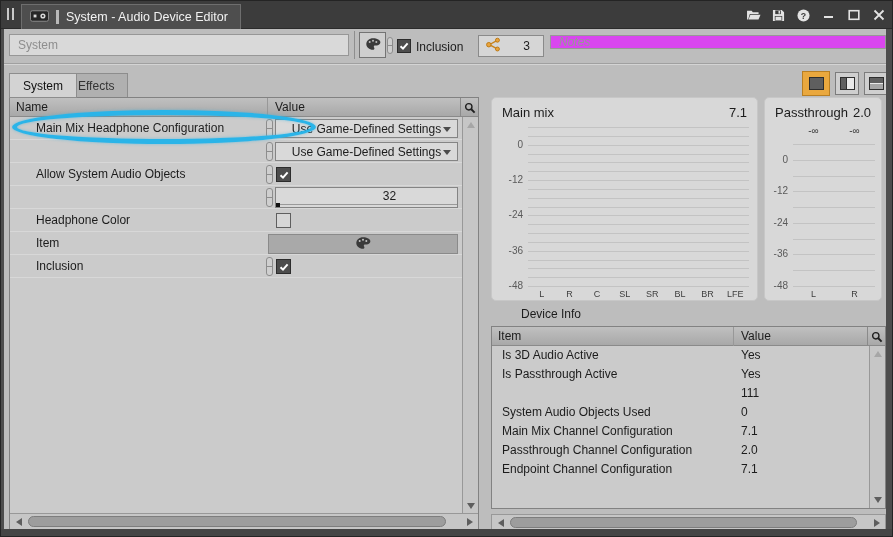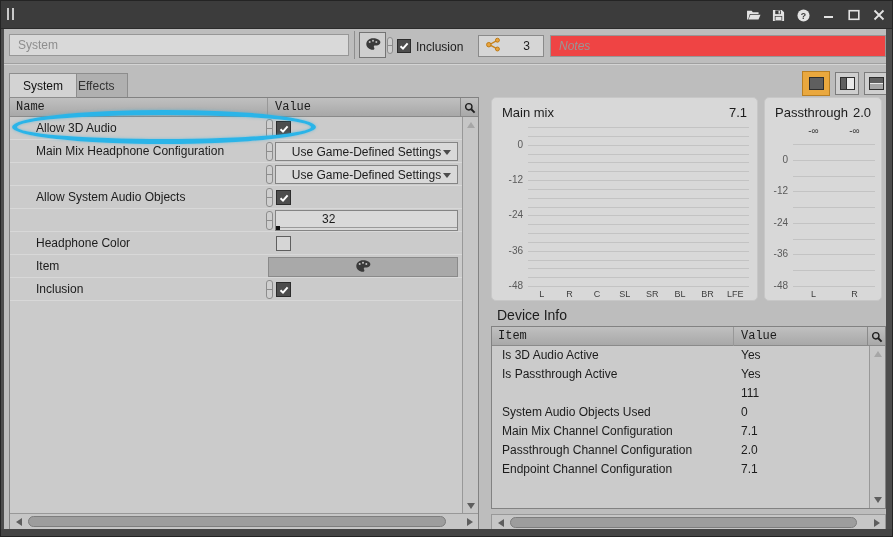--- a/index.html
+++ b/index.html
@@ -35,21 +35,21 @@
   .mini-grip{position:absolute;left:386px;top:8px;width:6px;height:17px;background:#cfcfcf;border:1px solid #8d8d8d;border-radius:3px;}
   .mini-grip:after{content:"";display:block;margin-top:7px;height:1px;background:#8d8d8d;}
   .checkbox{display:inline-flex;width:14px;height:14px;align-items:center;justify-content:center;
     background:#d6d6d6;border:1px solid #5f5f5f;cursor:pointer;}
   .checkbox.checked{background:#4d4d4d;border-color:#2c2c2c;}
   .tb-check{position:absolute;left:396px;top:10px;}
   .inclusion-label{position:absolute;left:415px;top:11px;}
   .share-btn{position:absolute;left:477px;top:6px;width:66px;height:22px;background:#d6d6d6;border:1px solid #8a8a8a;
     display:flex;align-items:center;padding:0 6px;gap:14px;cursor:pointer;}
   .share-count{flex:1;text-align:center;color:#1c1c1c;font-size:12px;}
-  .notes-field{position:absolute;left:549px;top:6px;width:336px;height:22px;background:#ef4444;
+  .notes-field{position:absolute;left:549px;top:6px;width:336px;height:14px;background:#d946ef;
     border:1px solid #979797;font-family:"Liberation Sans",sans-serif;font-size:12px;font-style:italic;padding:0 8px;outline:none;}
   .notes-field::placeholder{color:#979797;}
 
   
   .tabrow{position:absolute;left:0;top:62px;width:893px;height:34px;background:#bdbdbd;
     border-top:1px solid #a0a0a0;box-shadow:inset 0 1px 0 #d4d4d4;}
   .tab{position:absolute;top:9px;height:25px;display:flex;align-items:center;padding:0 13px;
     border:1px solid #8d8d8d;cursor:pointer;}
   .tab.active{left:8px;background:#d3d3d3;color:#111;z-index:2;}
   .tab.inactive{left:63px;background:#b0b0b0;color:#333;}
@@ -57,40 +57,40 @@
   .layoutbtn{width:24px;height:23px;border:1px solid #7c7c7c;background:#cfcfcf;display:flex;
     align-items:center;justify-content:center;cursor:pointer;}
   .layoutbtn.selected{width:28px;height:25px;background:#eaa83e;border-color:#b97f22;}
   .lb-inner{width:15px;height:13px;border:1px solid #2e2e2e;background:#5f5f5f;position:relative;overflow:hidden;}
   .lb-inner.vsplit:after{content:"";position:absolute;right:0;top:0;width:7px;height:100%;background:#e9e9e9;border-left:1px solid #2e2e2e;}
   .lb-inner.hsplit:after{content:"";position:absolute;left:0;bottom:0;width:100%;height:5px;background:#a6a6a6;border-top:1px solid #e9e9e9;}
 
   
   .prop-panel{position:absolute;left:8px;top:96px;width:470px;height:433px;border:1px solid #828282;background:#cbcbcb;}
   .grid-header{position:absolute;left:0;top:0;right:0;height:19px;
-    background:linear-gradient(#c0c0c0,#a8a8a8);border-bottom:1px solid #8a8a8a;font-family:Liberation Mono, monospace;}
+    background:linear-gradient(#c0c0c0,#a8a8a8);border-bottom:1px solid #8a8a8a;}
   .grid-header .h-name{position:absolute;left:6px;top:2px;}
   .grid-header .h-divider{position:absolute;left:257px;top:0;width:1px;height:19px;background:#989898;}
   .grid-header .h-value{position:absolute;left:265px;top:2px;}
   .search-btn{position:absolute;right:0;top:0;width:18px;height:19px;border-left:1px solid #8a8a8a;
     display:flex;align-items:center;justify-content:center;cursor:pointer;}
   .prop-body{position:absolute;left:0;top:19px;right:16px;bottom:16px;overflow:hidden;background:#cbcbcb;}
   .prop-row{position:relative;height:23px;border-bottom:1px solid #d8d8d8;}
   .prop-name{position:absolute;left:26px;top:4px;white-space:nowrap;}
   .grp-chevron{position:absolute;left:10px;top:5px;cursor:pointer;}
   .row-grip{position:absolute;left:256px;top:2px;width:7px;height:19px;background:#cfcfcf;border:1px solid #8d8d8d;border-radius:3px;}
   .row-grip:after{content:"";display:block;margin-top:8px;height:1px;background:#8d8d8d;}
   .row-check{position:absolute;left:266px;top:4px;width:15px;height:15px;}
   .dropdown{position:absolute;left:265px;top:2px;width:183px;height:19px;background:#d9d9d9;border:1px solid #848484;
     display:flex;align-items:center;justify-content:center;cursor:pointer;}
   .dd-text{font-size:12px;color:#1c1c1c;}
   .dd-arrow{position:absolute;right:6px;top:7px;width:0;height:0;border-style:solid;
     border-width:5px 4px 0 4px;border-color:#4c4c4c transparent transparent transparent;}
   .numwrap{position:absolute;left:265px;top:1px;width:183px;height:21px;background:#d9d9d9;border:1px solid #848484;cursor:ew-resize;}
-  .numfield{position:absolute;left:0;right:0;top:1px;text-align:left;padding-left:46px;}
+  .numfield{position:absolute;left:0;right:0;top:1px;text-align:center;padding-left:46px;}
   .numtrack{position:absolute;left:0;right:0;bottom:0;height:3px;border-top:1px solid #9a9a9a;}
   .numpos{position:absolute;left:0;bottom:0;width:4px;height:4px;background:#111;}
   .colorbtn{position:absolute;left:258px;top:2px;width:190px;height:20px;background:#a9a9a9;border:1px solid #8a8a8a;
     display:flex;align-items:center;justify-content:center;cursor:pointer;}
 
   .highlight-ellipse{position:absolute;left:2px;top:12px;width:304px;height:34px;border:5px solid #2ab4e8;
     border-radius:50%;z-index:6;pointer-events:none;box-shadow:0 0 3px rgba(42,180,232,.55), inset 0 0 3px rgba(42,180,232,.55);}
 
   
   .vscroll{position:absolute;right:0;top:19px;bottom:16px;width:16px;background:#c6c6c6;border-left:1px solid #989898;}
@@ -108,41 +108,53 @@
   .meter-panel.mainmix{left:490px;width:267px;}
   .meter-panel.passthrough{left:763px;width:118px;}
   .meter-title{position:absolute;left:10px;top:7px;font-size:13px;}
   .meter-config{position:absolute;right:10px;top:7px;font-size:13px;}
   .gridline{position:absolute;height:1px;background:#c3c3c3;}
   .scale-label{position:absolute;font-size:10px;color:#5a5a5a;text-align:right;}
   .chan-label{position:absolute;font-size:9px;color:#3e3e3e;text-align:center;}
   .peak-label{position:absolute;font-size:10px;color:#3e3e3e;text-align:center;}
 
   
-  .devinfo-title{position:absolute;left:496px;top:306px;font-size:14px;}
+  .devinfo-title{position:absolute;left:520px;top:306px;font-size:12px;}
   .dev-table{position:absolute;left:490px;top:325px;width:395px;height:183px;border:1px solid #828282;background:#cbcbcb;}
   .dev-table .grid-header .h-divider{left:241px;}
   .dev-table .grid-header .h-value{left:249px;}
   .dev-body{position:absolute;left:0;top:19px;right:16px;bottom:0;overflow:hidden;}
   .dev-row{position:relative;height:19px;}
   .di-item{position:absolute;left:10px;top:2px;white-space:nowrap;}
   .di-value{position:absolute;left:249px;top:2px;white-space:nowrap;}
   .dev-vscroll{position:absolute;right:0;top:19px;bottom:0;width:16px;background:#c6c6c6;border-left:1px solid #989898;}
   .right-hscroll{position:absolute;left:490px;top:513px;width:395px;height:16px;background:#c6c6c6;border:1px solid #989898;}
 </style>
 </head>
 <body>
 
 <div class="window">
 
   <div class="titlebar">
     <div class="tb-grip">
         <i></i>
         <i></i>
       </div>
+    <div class="tb-tab">
+      <span>
+        <svg viewBox="0 0 20 12" width="19" height="12">
+            <rect x="0.5" y="0.5" width="19" height="11" rx="2" fill="#262626" stroke="#8f8f8f"></rect>
+            <rect x="3.8" y="4.5" width="3" height="3" fill="#d8d8d8"></rect>
+            <circle cx="13.6" cy="6" r="2.7" fill="#d8d8d8"></circle>
+            <circle cx="13.6" cy="6" r="1.1" fill="#262626"></circle>
+          </svg>
+      </span>
+      <span class="tb-sep"></span>
+      <span class="tb-title">System - Audio Device Editor</span>
+    </div>
     <div class="tb-actions">
       <span class="tb-btn">
         <svg viewBox="0 0 16 13" width="15" height="12">
             <path d="M1 11.5V2h5l1.3 1.5H13.5v2H4L2.2 11.5z" fill="#e3e3e3"></path>
             <path d="M2.6 11.5 4.6 6.2H15.6L13.4 11.5z" fill="#e3e3e3"></path>
           </svg>
       </span>
       <span class="tb-btn">
         <svg viewBox="0 0 14 14" width="13" height="13">
             <path d="M1 1h9.5L13 3.5V13H1z" fill="#e3e3e3"></path>
@@ -232,29 +244,20 @@
       <span class="h-divider"></span>
       <span class="h-value">Value</span>
       <span class="search-btn">
         <svg viewBox="0 0 14 14" width="12" height="12">
             <circle cx="5.6" cy="5.6" r="3.7" fill="none" stroke="#1f1f1f" stroke-width="1.6"></circle>
             <path d="M8.5 8.5 12.4 12.4" stroke="#1f1f1f" stroke-width="2.2"></path>
           </svg>
       </span>
     </div>
     <div class="prop-body" id="prop-rows">
-        <div class="prop-row">
-          <span class="prop-name">Allow 3D Audio</span>
-          <span class="row-grip"></span>
-          <span class="checkbox row-check checked">
-            <svg viewBox="0 0 10 10" width="10" height="10">
-              <path d="M1.5 5.2 4 7.6 8.6 2.4" fill="none" stroke="#fff" stroke-width="2"></path>
-            </svg>
-          </span>
-        </div>
         <div class="prop-row">
           <span class="prop-name">Main Mix Headphone Configuration</span>
           <span class="row-grip"></span>
           <div class="dropdown">
             <span class="dd-text">Use Game-Defined Settings</span>
             <span class="dd-arrow"></span>
           </div>
         </div>
         <div class="prop-row">
           <span class="row-grip"></span>

